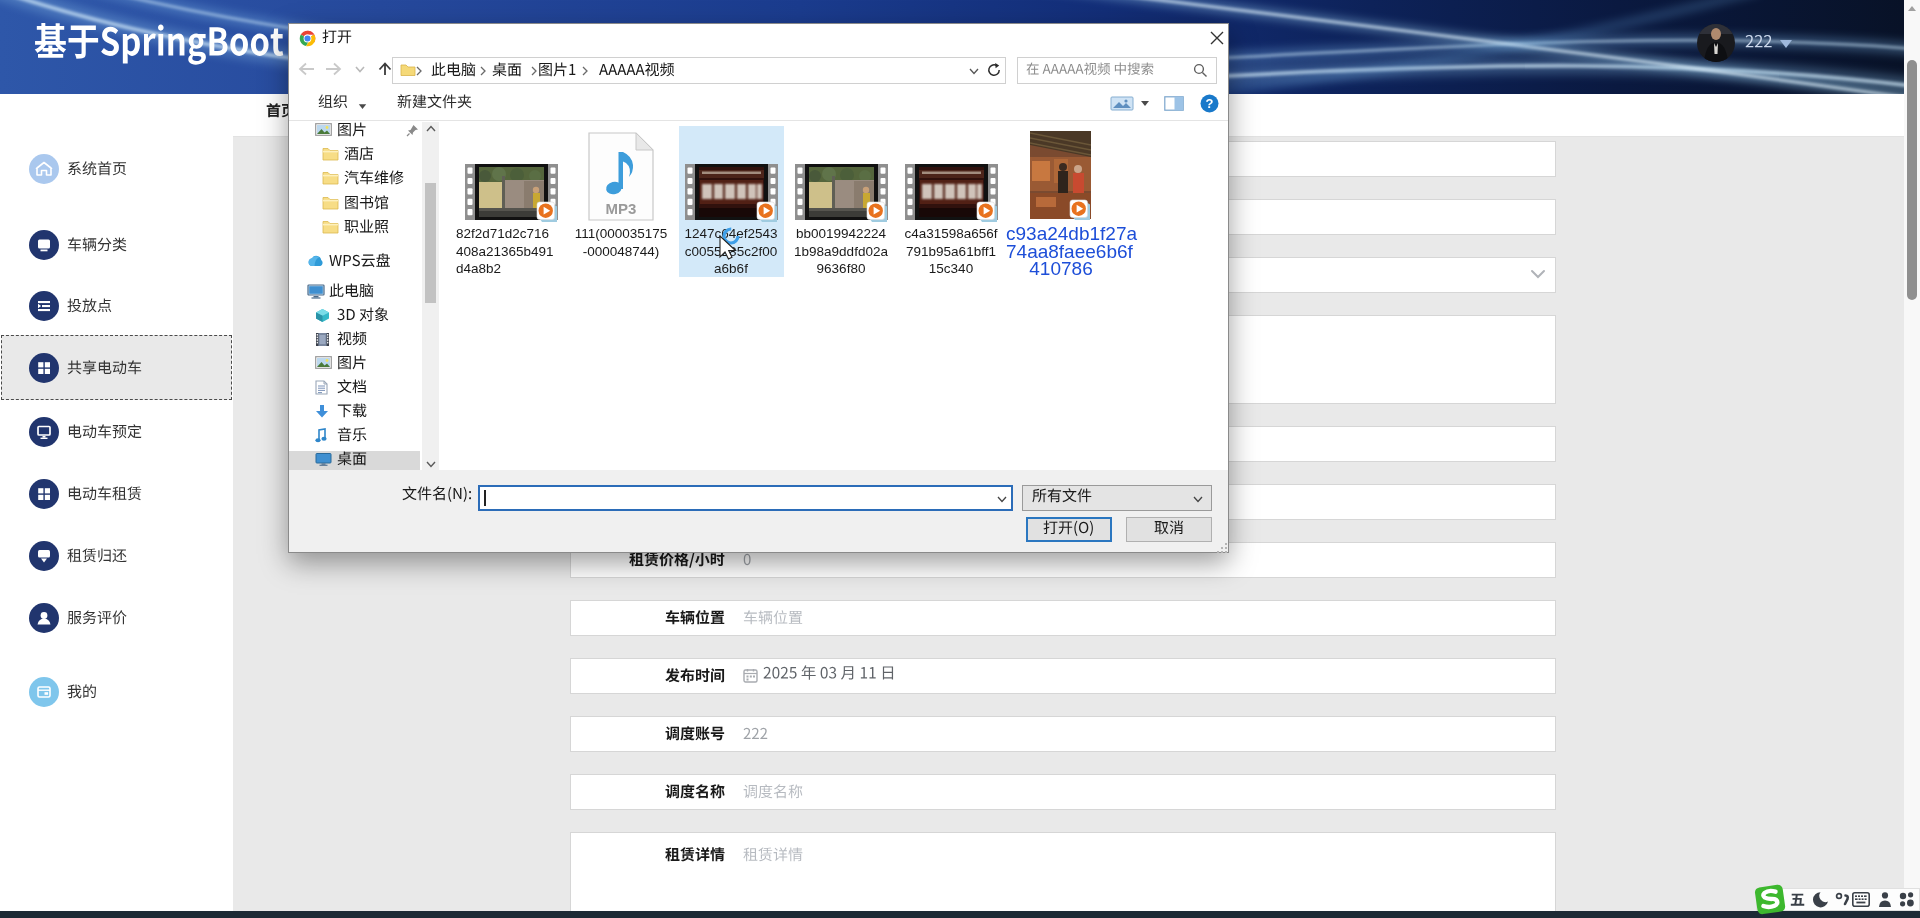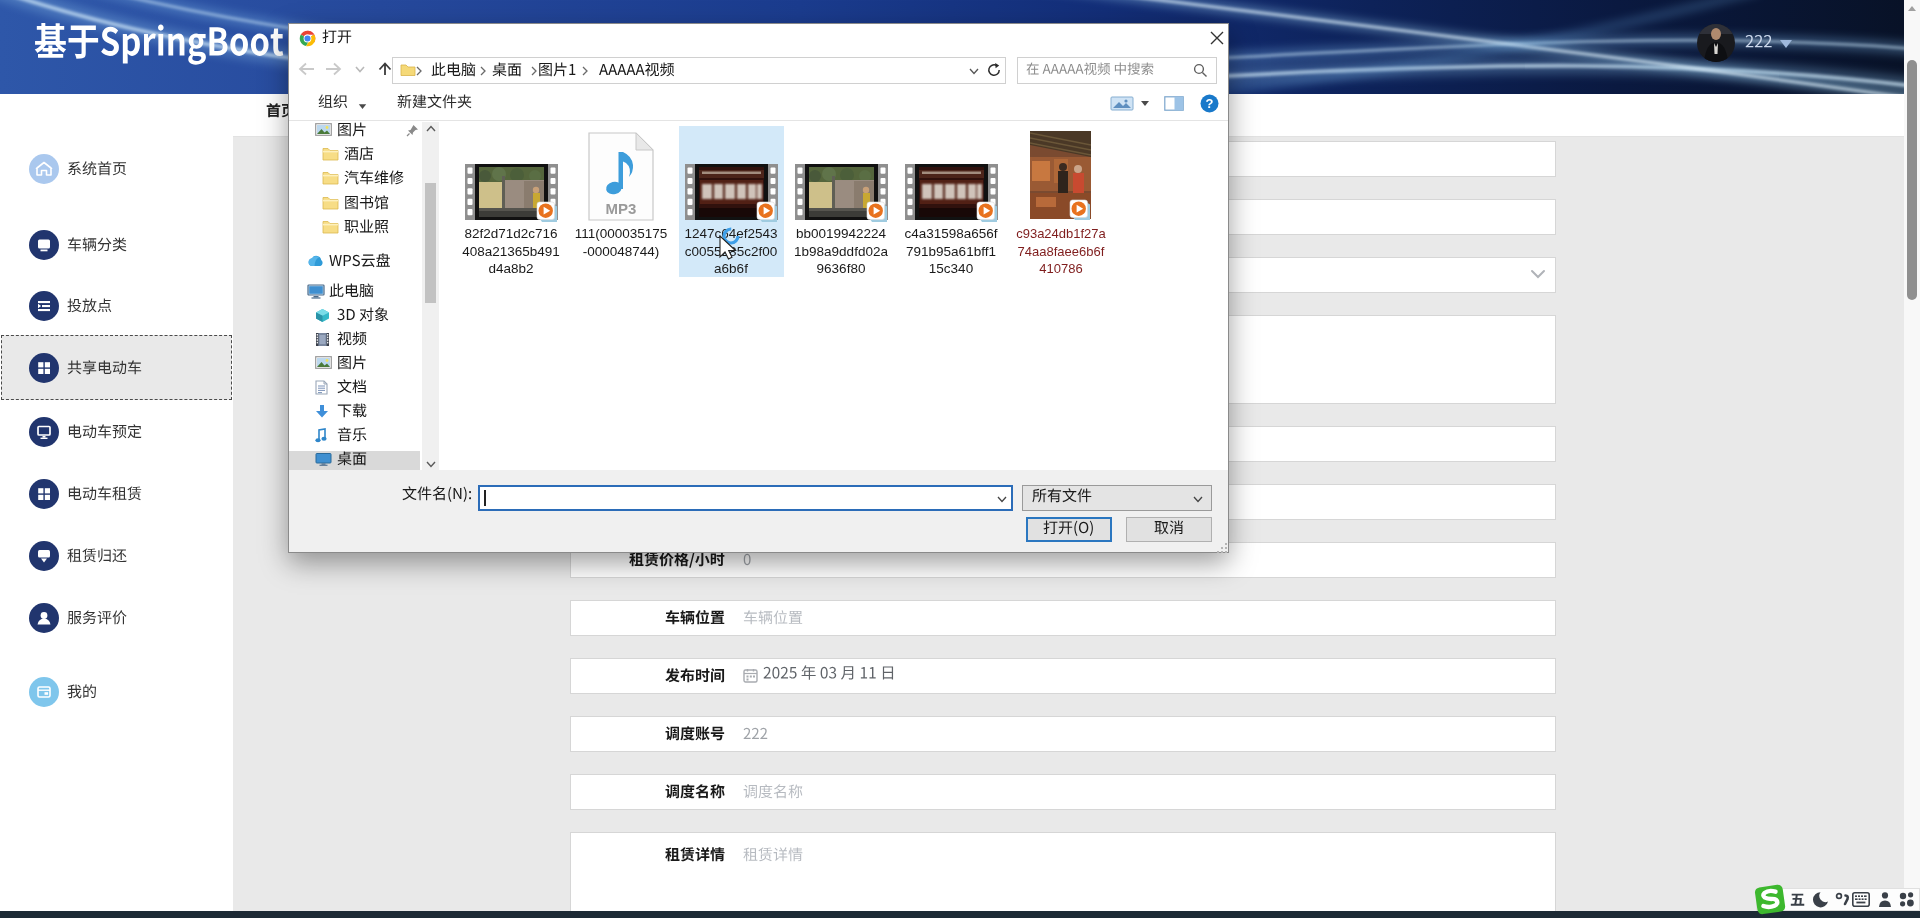--- a/index.html
+++ b/index.html
@@ -1105,21 +1105,21 @@
     <rect x="43" y="42" width="11" height="20" fill="#c84a30"></rect>
     <rect x="0" y="62" width="61" height="26" fill="#8a4a28"></rect>
     <rect x="6" y="66" width="20" height="10" fill="#b86a3a"></rect>
   </svg>
 <svg class="ab" style="left:1069px;top:199px;z-index:6;" width="23" height="23" viewBox="0 0 23 23">
     <path d="M17,3 L21,5.5 L21,21 L6,21 L3.5,17.5 Z" fill="#9fcbe0"></path>
     <rect x="1" y="1" width="17.5" height="17.5" rx="2.5" fill="#fff" stroke="#d8d8d8" stroke-width="0.6"></rect>
     <circle cx="9.7" cy="9.7" r="7.2" fill="#e8721e"></circle>
     <path d="M7.6,5.8 L14.2,9.7 L7.6,13.6 Z" fill="#fff"></path>
   </svg>
-<div class="ab" style="left:456px;top:225px;width:110px;z-index:6;text-align:center;font-size:13.5px;line-height:17.5px;color:#1a1a1a">
+<div class="ab" style="left:456px;top:225px;width:110px;z-index:6;text-align:left;font-size:13.5px;line-height:17.5px;color:#1a1a1a">
     <div>82f2d71d2c716</div>
     <div>408a21365b491</div>
     <div>d4a8b2</div>
   </div>
 <div class="ab" style="left:566px;top:225px;width:110px;z-index:6;text-align:center;font-size:13.5px;line-height:17.5px;color:#1a1a1a">
     <div>111(000035175</div>
     <div>-000048744)</div>
   </div>
 <div class="ab" style="left:676px;top:225px;width:110px;z-index:6;text-align:center;font-size:13.5px;line-height:17.5px;color:#1a1a1a">
     <div>1247c64ef2543</div>
@@ -1129,21 +1129,21 @@
 <div class="ab" style="left:786px;top:225px;width:110px;z-index:6;text-align:center;font-size:13.5px;line-height:17.5px;color:#1a1a1a">
     <div>bb0019942224</div>
     <div>1b98a9ddfd02a</div>
     <div>9636f80</div>
   </div>
 <div class="ab" style="left:896px;top:225px;width:110px;z-index:6;text-align:center;font-size:13.5px;line-height:17.5px;color:#1a1a1a">
     <div>c4a31598a656f</div>
     <div>791b95a61bff1</div>
     <div>15c340</div>
   </div>
-<div class="ab" style="left:1006px;top:225px;width:110px;z-index:6;text-align:center;font-size:13px;line-height:17.5px;color:#7f1d1d">
+<div class="ab" style="left:1006px;top:225px;width:110px;z-index:6;text-align:center;font-size:19px;line-height:17.5px;color:#1d4ed8">
     <div>c93a24db1f27a</div>
     <div>74aa8faee6b6f</div>
     <div>410786</div>
   </div>
 <svg class="ab" style="left:715px;top:226px;z-index:8" width="26" height="34" viewBox="0 0 26 34">
 <circle cx="16" cy="10" r="7" fill="none" stroke="#3f9fe8" stroke-width="3.2" stroke-dasharray="33 11"></circle>
 <path d="M5,10 L5,31 L10,26 L13.5,33 L17,31.2 L13.7,24.5 L20.5,24.5 Z" fill="#fff" stroke="#222" stroke-width="1.1"></path>
 </svg>
 <div class="ab" style="left:289px;top:470px;width:939px;height:82px;z-index:6;background:#f0f0f0"></div>
 <div class="ab" style="left:401.845px;top:487px;width:72.155px;height:18px;z-index:6;">

